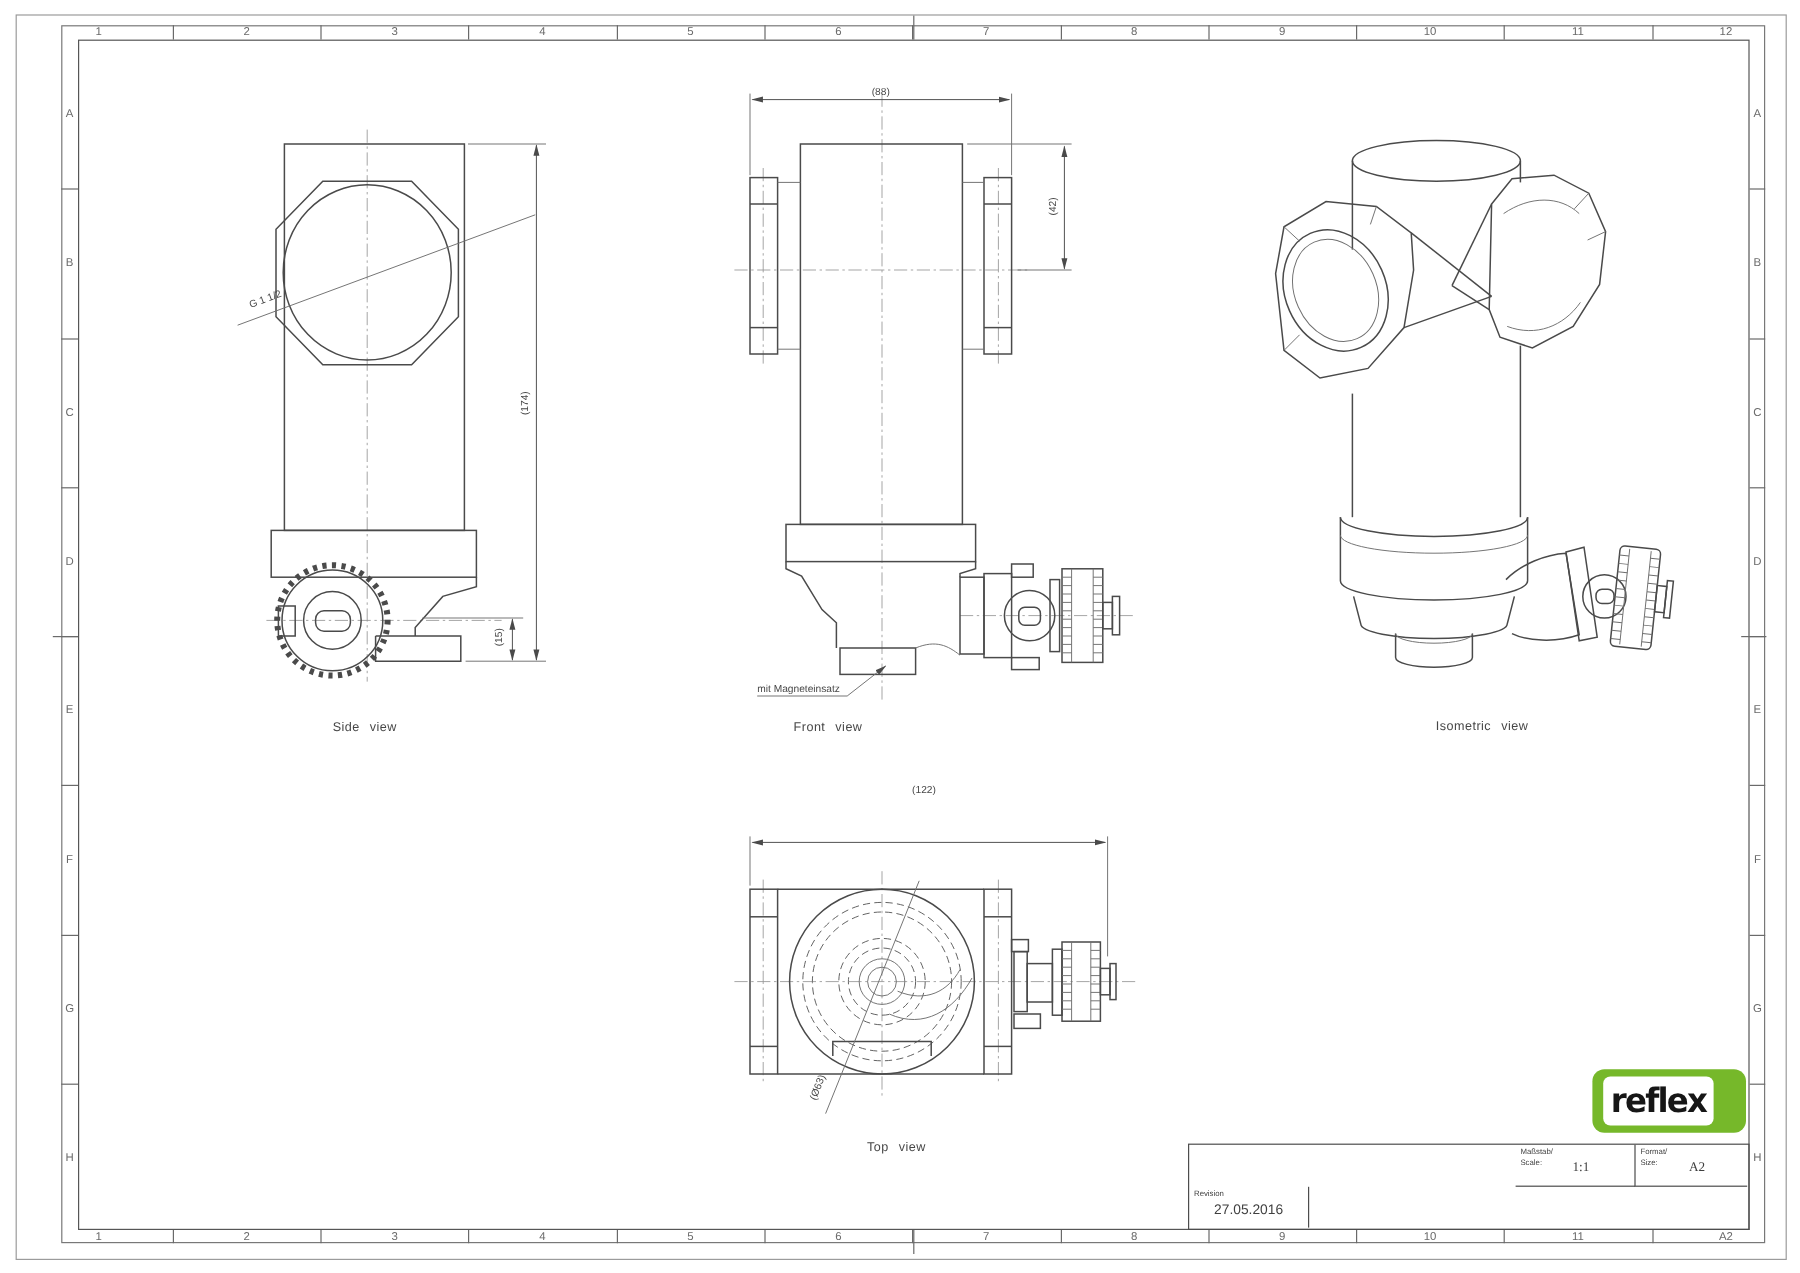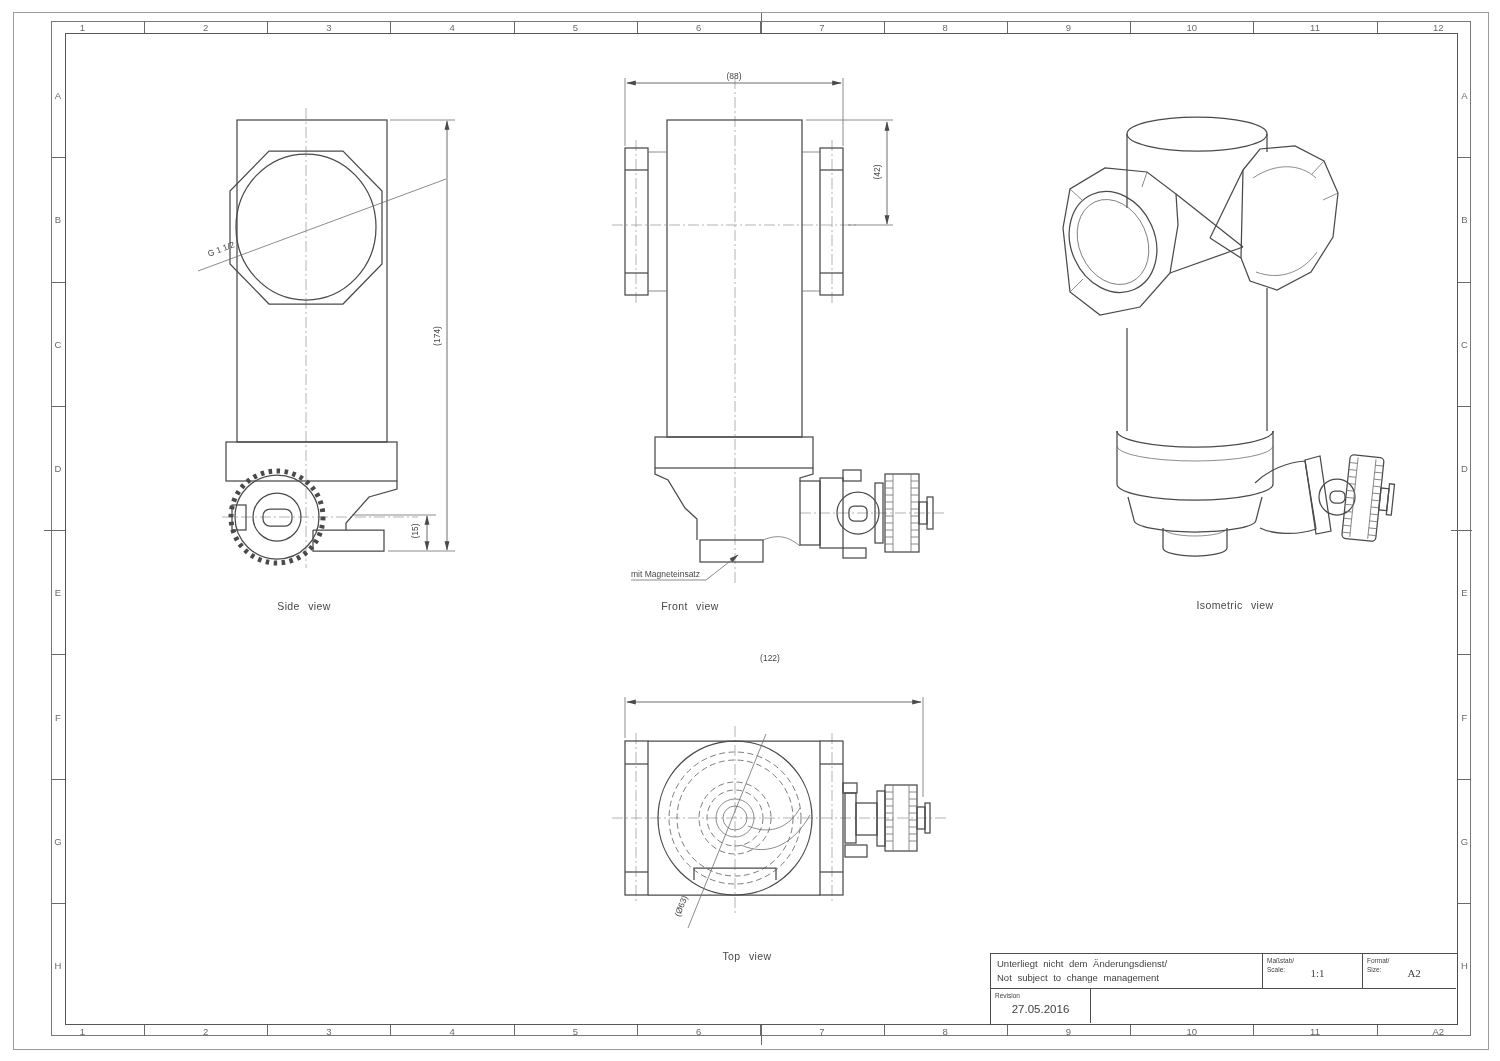--- a/index.html
+++ b/index.html
@@ -314,26 +314,27 @@
 
   <div class="t dim-t rot20" style="left:221px;top:249px">G 1 1/2</div>
   <div class="t dim-t rot90" style="left:437px;top:336px">(174)</div>
   <div class="t dim-t rot90" style="left:415px;top:531px">(15)</div>
   <div class="t dim-t" style="left:734px;top:76px">(88)</div>
   <div class="t dim-t rot90" style="left:877px;top:172px">(42)</div>
   <div class="t dim-t" style="left:770px;top:658px">(122)</div>
   <div class="t dim-t rot68" style="left:681px;top:906px">(Ø63)</div>
   <div class="note-t" style="left:631px;top:569px">mit Magneteinsatz</div>
 
+  <div class="logo">
+    <div class="logo-inner">
+      <span class="logo-text">reflex</span>
+    </div>
+  </div>
 
   <div class="tb">
-    <div class="tb-cell tb-r1c1">
-      <div>Unterliegt nicht dem Änderungsdienst/</div>
-      <div>Not subject to change management</div>
-    </div>
     <div class="tb-cell tb-r1c2">
       <div class="tb-tiny">
         <div>Maßstab/</div>
         <div>Scale:</div>
       </div>
       <div class="tb-val">1:1</div>
     </div>
     <div class="tb-cell tb-r1c3">
       <div class="tb-tiny">
         <div>Format/</div>

